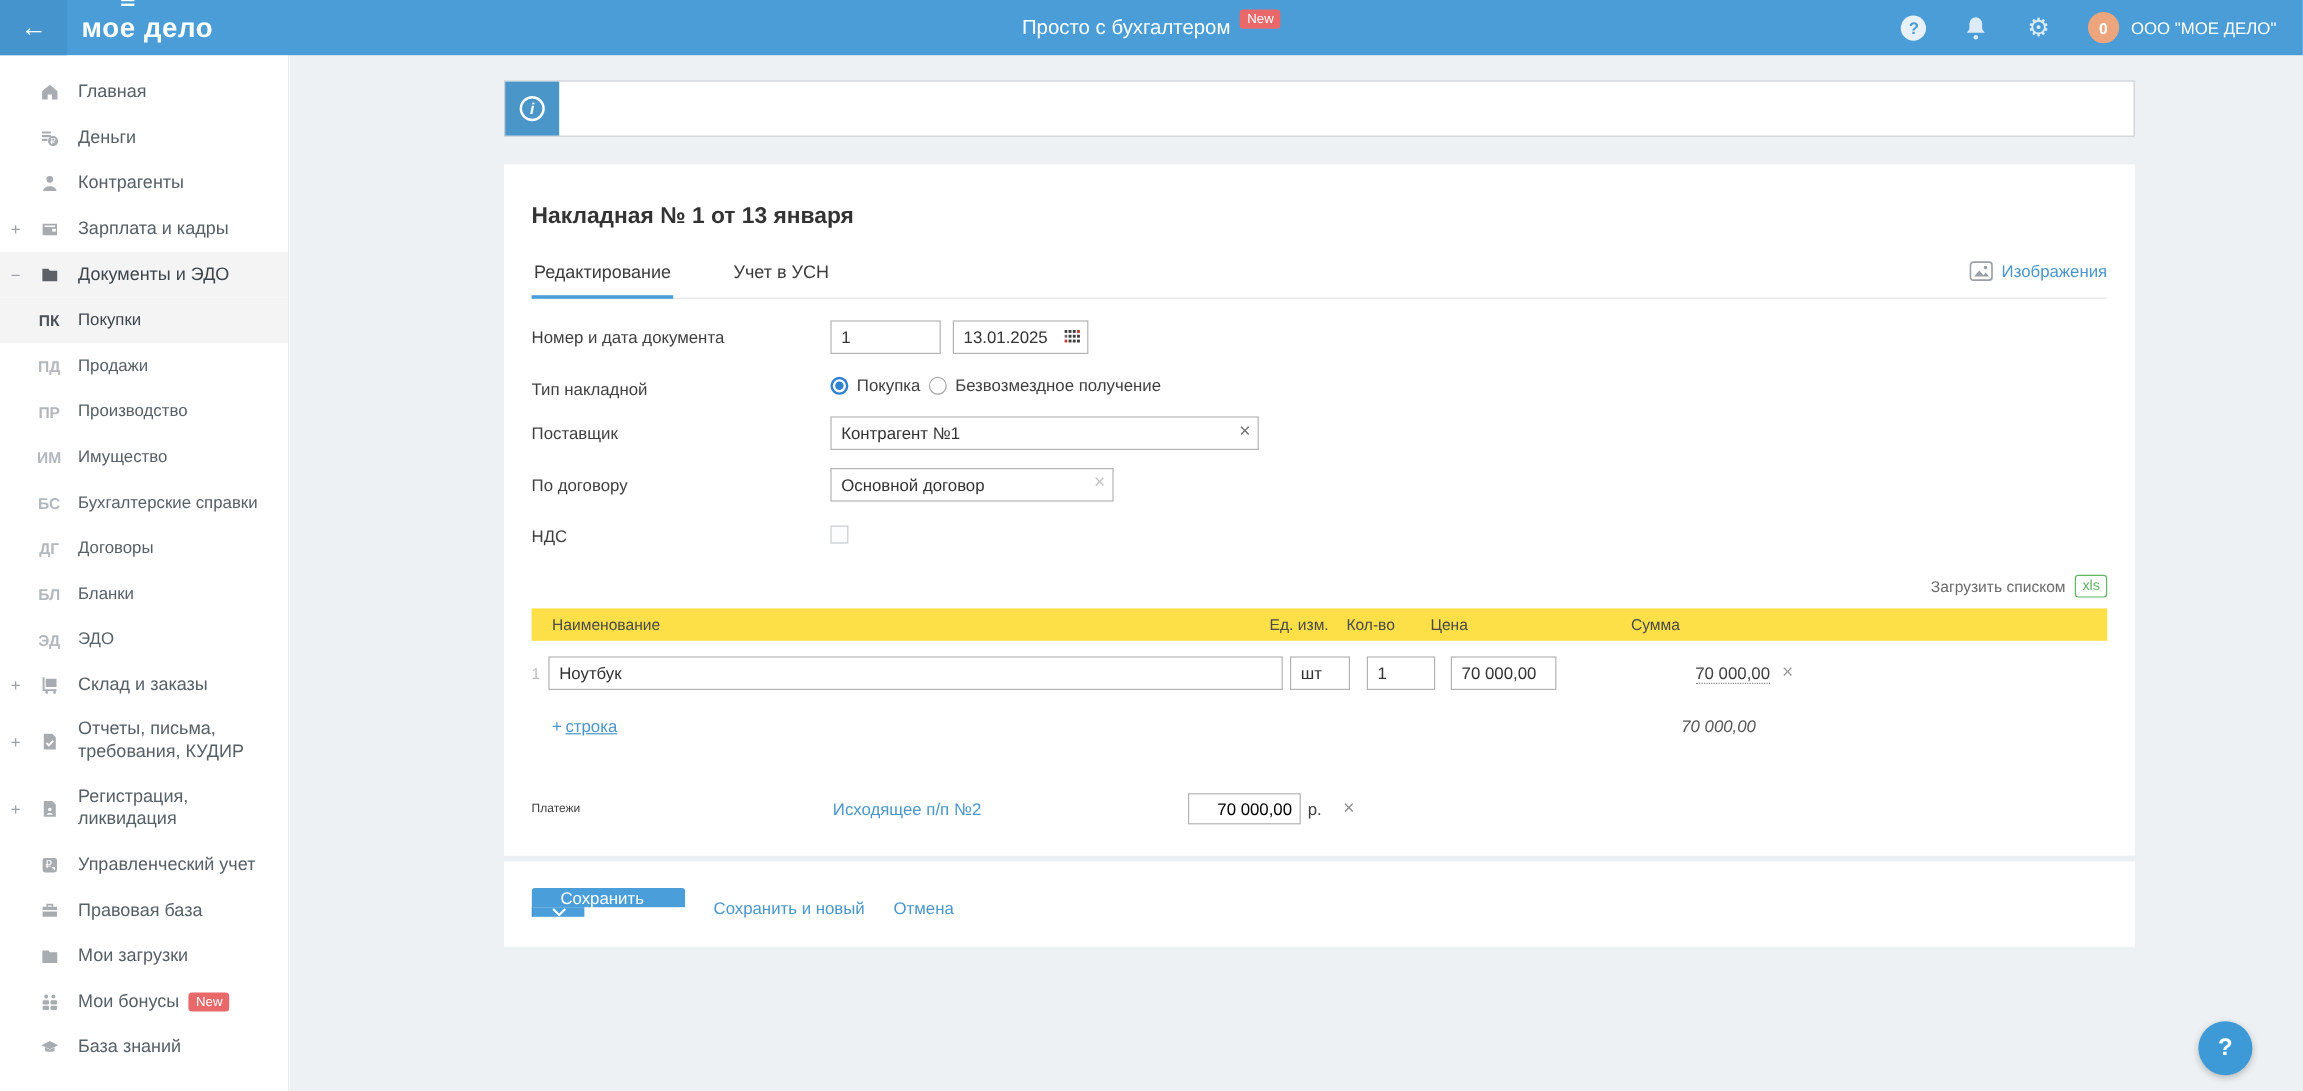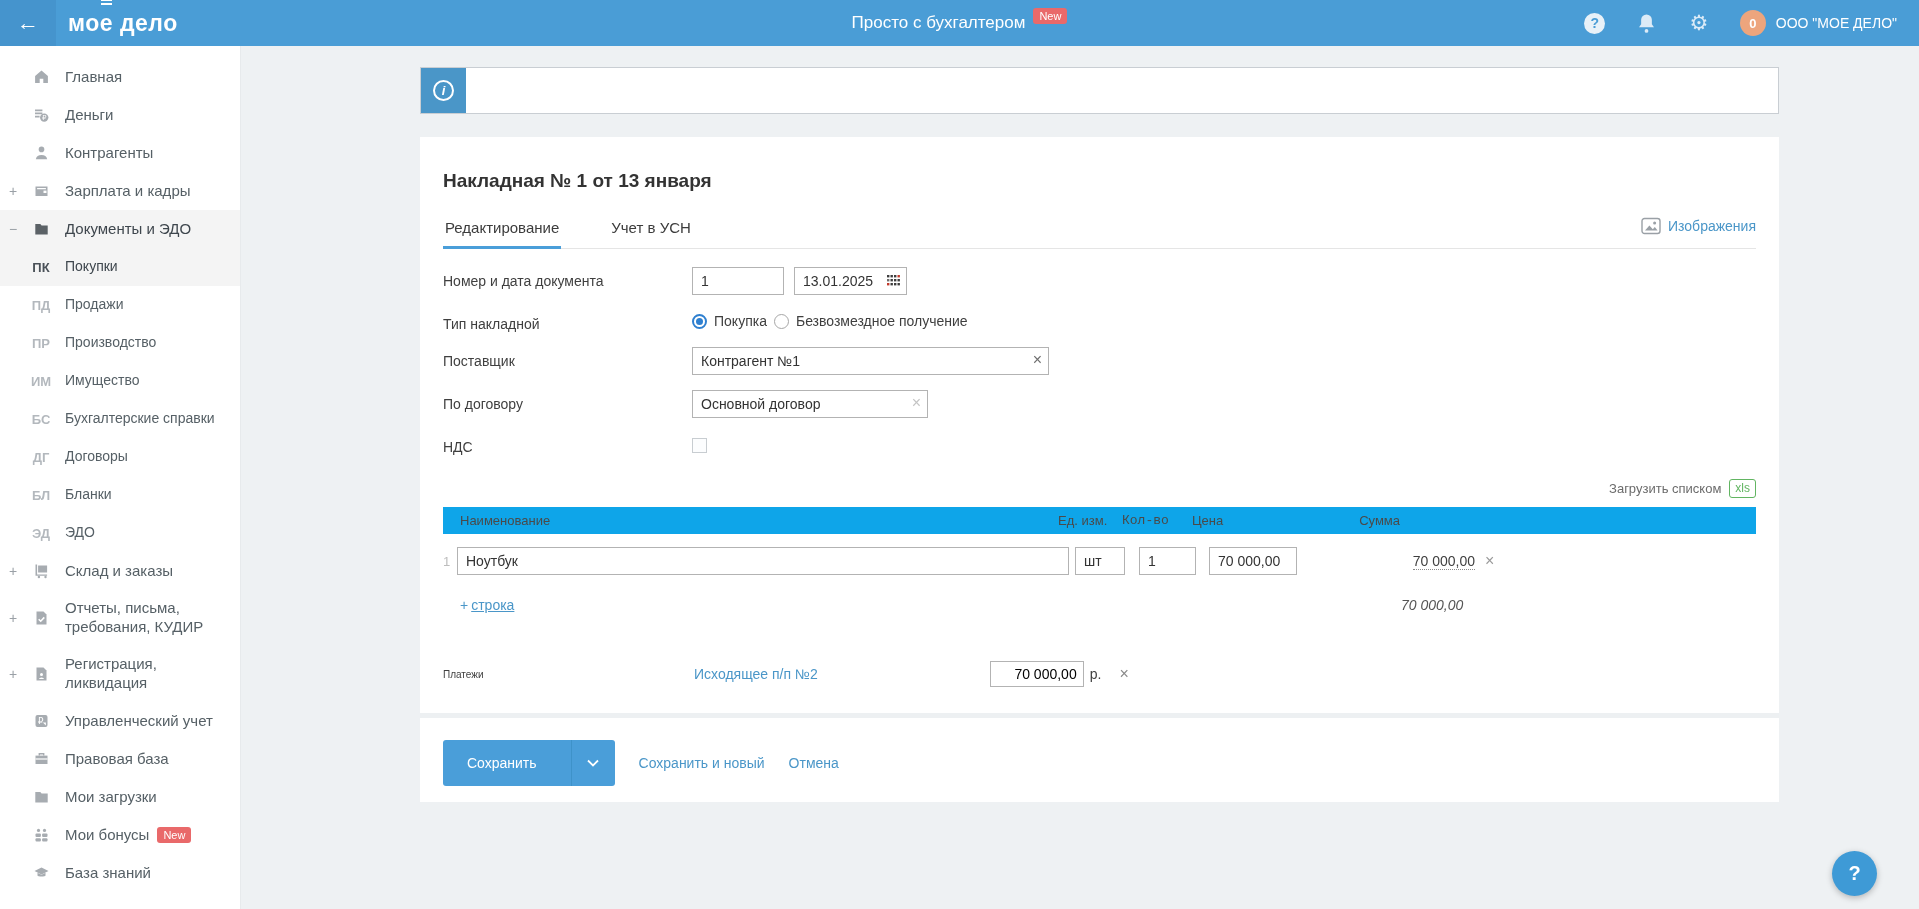--- a/index.html
+++ b/index.html
@@ -75,23 +75,23 @@
   .radio-opt { display:flex; align-items:center; gap:7px; font-size:14px; cursor:pointer; }
   .rdot { width:15px; height:15px; border-radius:50%; border:1px solid #a6a6a6; background:#fff; flex:none; position:relative; }
   .rdot.on { border:2px solid #2f80d0; }
   .rdot.on:after { content:""; position:absolute; left:2px; top:2px; width:7px; height:7px; border-radius:50%; background:#2f80d0; }
   .checkbox { width:15px; height:15px; border:1px solid #c8cdd1; background:#fcfdfe; margin-top:5px; cursor:pointer; }
 
   .upload-row { margin-top:24px; display:flex; justify-content:flex-end; align-items:center; gap:8px; font-size:13px; color:#6b6b6b; }
   .xls-badge { border:1px solid #62b562; color:#62b562; font-size:12px; padding:1px 5px 2px; border-radius:3px; cursor:pointer; }
 
   .itable { margin-top:9px; }
-  .thead { background:#0ea5e9; height:27px; display:flex; align-items:center; font-size:13px; color:#4a4a4a; }
+  .thead { background:#fde047; height:27px; display:flex; align-items:center; font-size:13px; color:#4a4a4a; }
   .th-name { padding-left:17px; width:615px; }
-  .th-unit { width:64px; } .th-qty { width:70px;font-family:Liberation Mono, monospace; } .th-price { width:153px; }
+  .th-unit { width:64px; } .th-qty { width:70px; } .th-price { width:153px; }
   .th-sum { width:55px; text-align:right; }
   .trow { display:flex; align-items:center; margin-top:13px; }
   .row-num { width:14px; color:#bdbdbd; font-size:13px; }
   .in-name { width:612px; } .in-unit { width:50px; margin-left:6px; } .in-qty { width:57px; margin-left:14px; } .in-price { width:88px; margin-left:13px; }
   .sum-cell { width:178px; text-align:right; font-size:14px; color:#3f3f3f; }
   .sum-val { border-bottom:1px dotted #8a8a8a; cursor:pointer; }
   .row-x { margin-left:10px; color:#9a9a9a; font-size:16px; cursor:pointer; }
   .below-table { display:flex; margin-top:22px;gap:48px; }
   .add-row { margin-left:17px; font-size:14px; }
   .add-row a { text-decoration:underline; }
@@ -99,21 +99,21 @@
   .total-cell { margin-left:auto; width:355px; text-align:left; font-size:14px; font-style:italic; color:#555; }
 
   .pay-row { margin-top:48px; display:flex; align-items:center; }
   .pay-label { width:251px; font-size:10px; }
   .pay-link { font-size:14px; text-decoration:underline; }
   .pay-amount { width:94px; height:26px; border:1px solid #b3b3b3; font-size:14px; text-align:right; padding:0 6px; margin-left:172px; font-family:inherit; }
   .pay-cur { font-size:14px; margin-left:6px; }
   .pay-x { margin-left:18px; color:#8a8a8a; font-size:16px; cursor:pointer; }
 
   .card-footer { margin:26px -23px 0; border-top:5px solid #edf0f2; padding:22px 23px 16px; display:flex; align-items:center; gap:24px; }
-  .save-btn { display:flex; height:46px; border-radius:3px; overflow:hidden; cursor:pointer; }
+  .save-btn { display:flex; height:33px; border-radius:3px; overflow:hidden; cursor:pointer;flex-direction:column; }
   .save-main { background:#4a9ed9; color:#fff; font-size:14px; display:flex; align-items:center; padding:0 34px 0 24px; }
   .save-drop { background:#4a9ed9; border-left:1px solid #3e92c9; width:44px; display:flex; align-items:center; justify-content:center; }
   .foot-link { font-size:14px; }
 
   .fab { position:fixed; right:42px; bottom:13px; width:45px; height:45px; border-radius:50%; background:#3e9ad6; color:#fff; font-size:20px; font-weight:bold; display:flex; align-items:center; justify-content:center; box-shadow:0 2px 6px rgba(0,0,0,.25); cursor:pointer; }
 </style>
 </head>
 <body>
 
 <header class="topbar">

